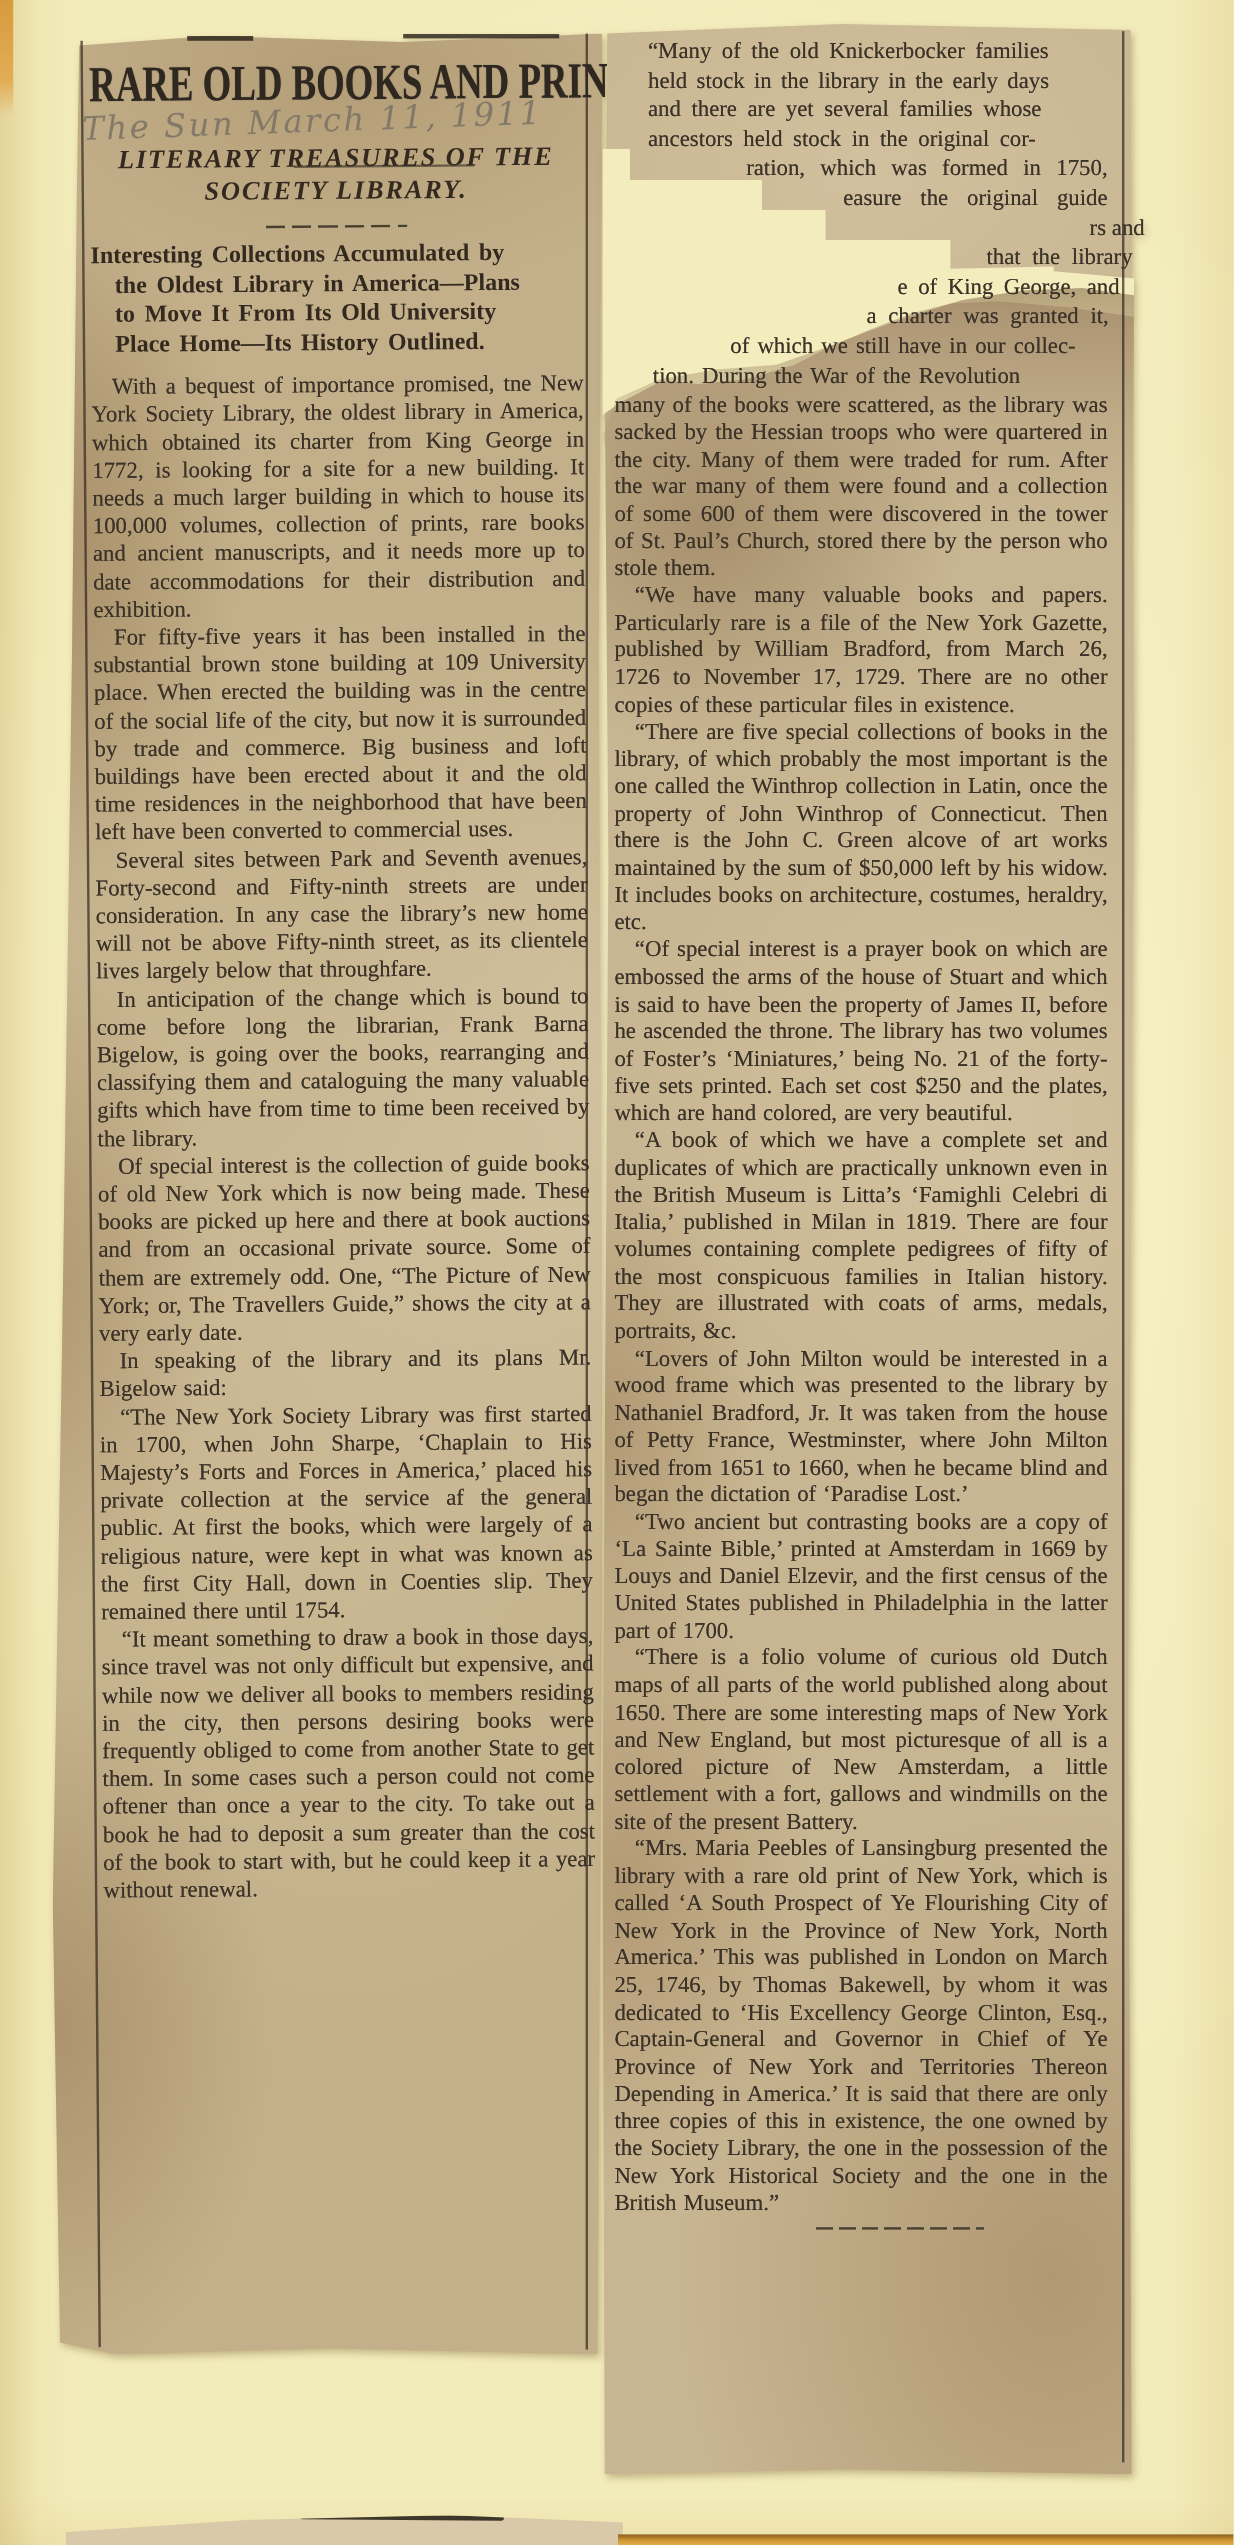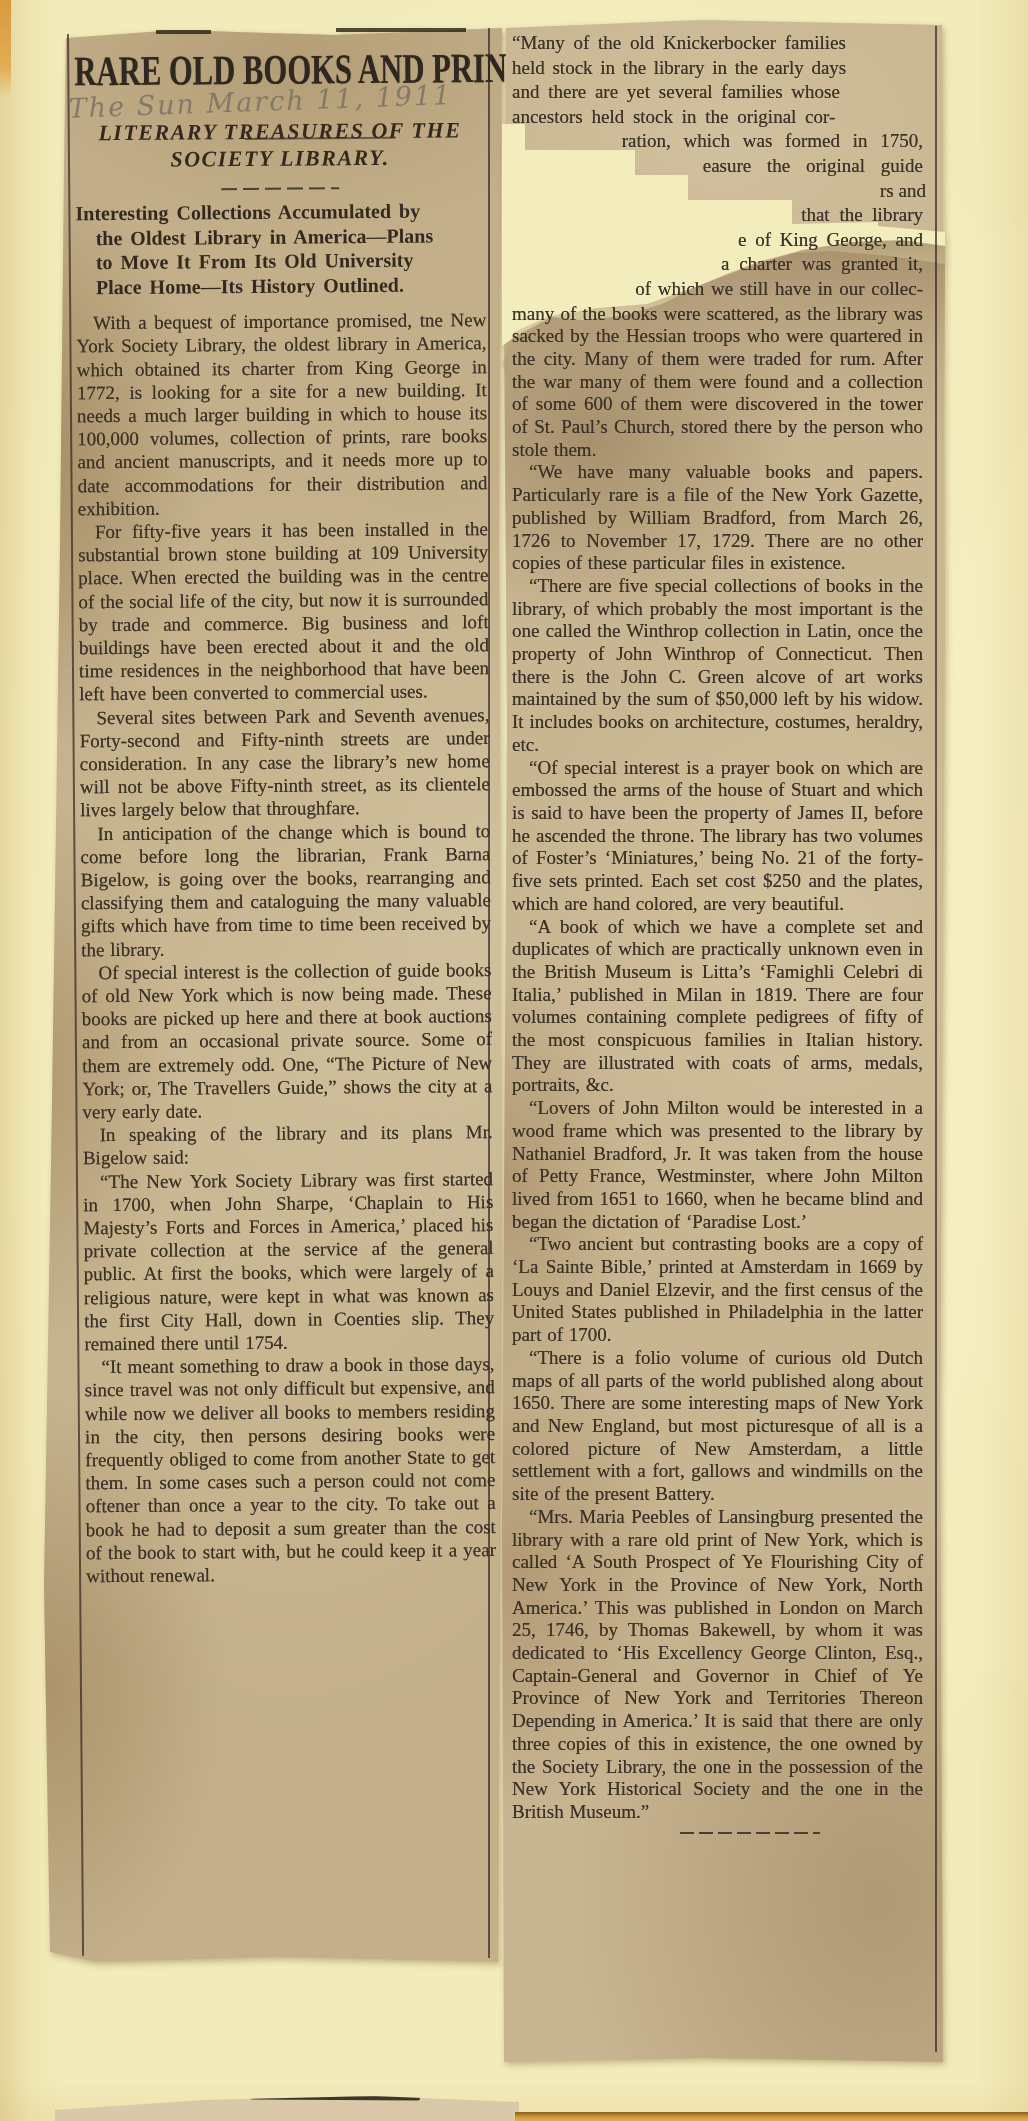--- a/index.html
+++ b/index.html
@@ -72,21 +72,21 @@
   .deck{font-weight:700;font-size:20px;line-height:24.5px;color:#33291f;word-spacing:3px;}
   .deck .dl{white-space:nowrap;}
   .deck .ind{margin-left:20px;}
   p.body{margin:0;font-size:19px;line-height:23.2px;text-align:justify;
       text-indent:17px;color:#3b3228;text-shadow:0 0 .5px rgba(59,50,40,.75);
       word-spacing:1px;}
   .clip-right p.body{line-height:22.7px;}
   p.body.nofirst{text-indent:0;}
   .right-content{position:absolute;inset:0;z-index:6;padding:12px 22px 0 10px;box-sizing:border-box;}
   .frag{height:24.6px;font-size:19px;color:#3b3228;white-space:nowrap;
-      text-shadow:0 0 .5px rgba(59,50,40,.75);}
+      text-shadow:0 0 .5px rgba(59,50,40,.75);margin-left:28px;}
   .frag.ra{text-align:right;}
   .end-rule{margin:8px 0 0 168px;width:140px;height:2px;
       background:repeating-linear-gradient(90deg,#48402f 0 14px,transparent 14px 19px);}
   
   .partial-clip-bottom{position:absolute;left:55px;top:2096px;width:464px;height:25px;
       background:#d9c9a8;box-shadow:1px -1px 3px rgba(110,80,35,.3);
       clip-path:polygon(0 14px,150px 4px,320px 0px,464px 6px,464px 25px,0 25px);}
   .smudge{position:absolute;left:195px;top:0px;width:170px;height:4px;
       background:rgba(35,28,20,.85);border-radius:2px;transform:rotate(.4deg);}
   .bottom-strip{position:absolute;left:515px;top:2112px;width:513px;height:9px;
@@ -140,21 +140,22 @@
       <div class="frag" style="word-spacing:4px;">“Many of the old Knickerbocker families</div>
       <div class="frag" style="word-spacing:3px;font-family:Liberation Serif, serif;">held stock in the library in the early days</div>
       <div class="frag" style="word-spacing:4px;">and there are yet several families whose</div>
       <div class="frag" style="word-spacing:4px;">ancestors held stock in the original cor-</div>
       <div class="frag ra" style="padding-left:15px;word-spacing:8px;">ration, which was formed in 1750,</div>
       <div class="frag ra" style="padding-left:125px;word-spacing:11px;">easure the original guide</div>
       <div class="frag ra" style="padding-left:368px;">rs and</div>
       <div class="frag ra" style="padding-left:282px;word-spacing:5px;">that the library</div>
       <div class="frag ra" style="padding-left:208px;word-spacing:4px;">e of King George, and</div>
       <div class="frag ra" style="padding-left:182px;word-spacing:5px;">a charter was granted it,</div>
-      <div class="frag ra" style="padding-left:42px;word-spacing:2px;">of which we still have in our collec-</div>
+      <div class="frag ra" style="padding-left:42px;word-spacing:2px;text-align:center;">of which we still have in our collec-</div>
+      <div class="frag" style="padding-left:4px;word-spacing:2px;">tion. During the War of the Revolution</div>
       <p class="body nofirst">many of the books were scattered, as the library was sacked by the Hessian troops who were quartered in the city. Many of them were traded for rum. After the war many of them were found and a collection of some 600 of them were discovered in the tower of St. Paul’s Church, stored there by the person who stole them.</p>
       <p class="body">“We have many valuable books and papers. Particularly rare is a file of the New York Gazette, published by William Bradford, from March 26, 1726 to November 17, 1729. There are no other copies of these particular files in existence.</p>
       <p class="body">“There are five special collections of books in the library, of which probably the most important is the one called the Winthrop collection in Latin, once the property of John Winthrop of Connecticut. Then there is the John C. Green alcove of art works maintained by the sum of $50,000 left by his widow. It includes books on architecture, costumes, heraldry, etc.</p>
       <p class="body">“Of special interest is a prayer book on which are embossed the arms of the house of Stuart and which is said to have been the property of James II, before he ascended the throne. The library has two volumes of Foster’s ‘Miniatures,’ being No. 21 of the forty-five sets printed. Each set cost $250 and the plates, which are hand colored, are very beautiful.</p>
       <p class="body">“A book of which we have a complete set and duplicates of which are practically unknown even in the British Museum is Litta’s ‘Famighli Celebri di Italia,’ published in Milan in 1819. There are four volumes containing complete pedigrees of fifty of the most conspicuous families in Italian history. They are illustrated with coats of arms, medals, portraits, &amp;c.</p>
       <p class="body">“Lovers of John Milton would be interested in a wood frame which was presented to the library by Nathaniel Bradford, Jr. It was taken from the house of Petty France, Westminster, where John Milton lived from 1651 to 1660, when he became blind and began the dictation of ‘Paradise Lost.’</p>
       <p class="body">“Two ancient but contrasting books are a copy of ‘La Sainte Bible,’ printed at Amsterdam in 1669 by Louys and Daniel Elzevir, and the first census of the United States published in Philadelphia in the latter part of 1700.</p>
       <p class="body">“There is a folio volume of curious old Dutch maps of all parts of the world published along about 1650. There are some interesting maps of New York and New England, but most picturesque of all is a colored picture of New Amsterdam, a little settlement with a fort, gallows and windmills on the site of the present Battery.</p>
       <p class="body">“Mrs. Maria Peebles of Lansingburg presented the library with a rare old print of New York, which is called ‘A South Prospect of Ye Flourishing City of New York in the Province of New York, North America.’ This was published in London on March 25, 1746, by Thomas Bakewell, by whom it was dedicated to ‘His Excellency George Clinton, Esq., Captain-General and Governor in Chief of Ye Province of New York and Territories Thereon Depending in America.’ It is said that there are only three copies of this in existence, the one owned by the Society Library, the one in the possession of the New York Historical Society and the one in the British Museum.”</p>
       <div class="end-rule"></div>

